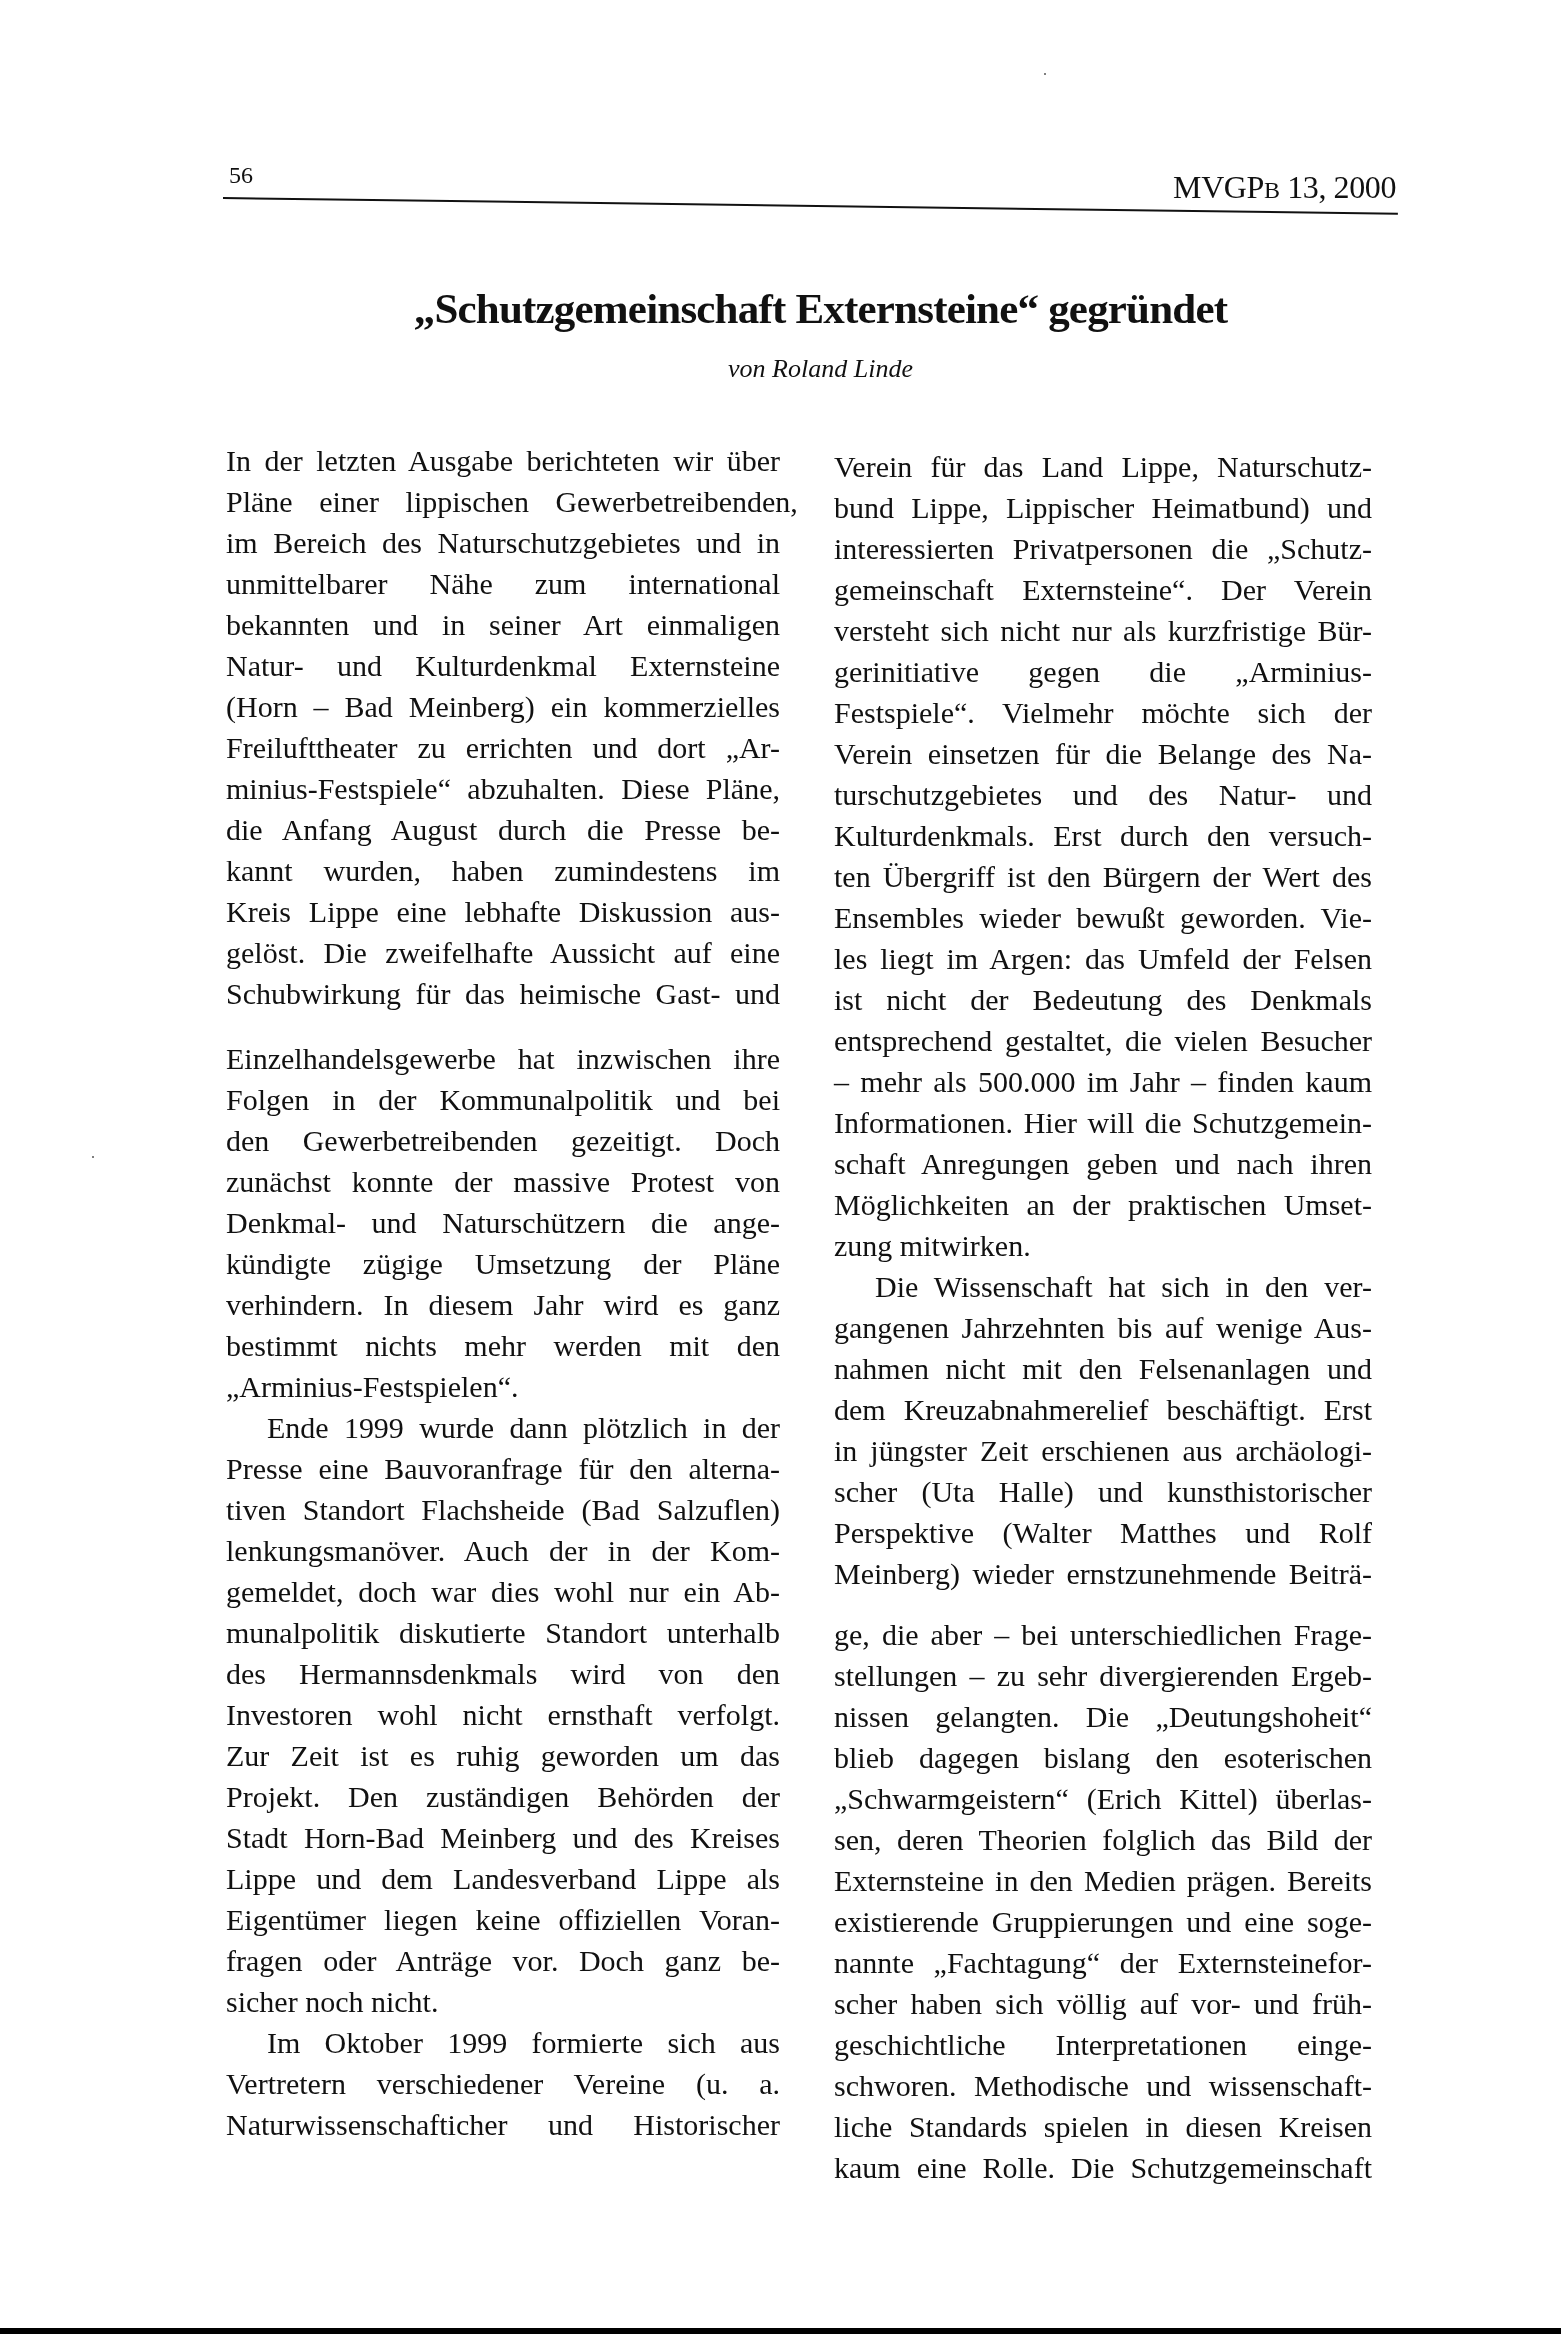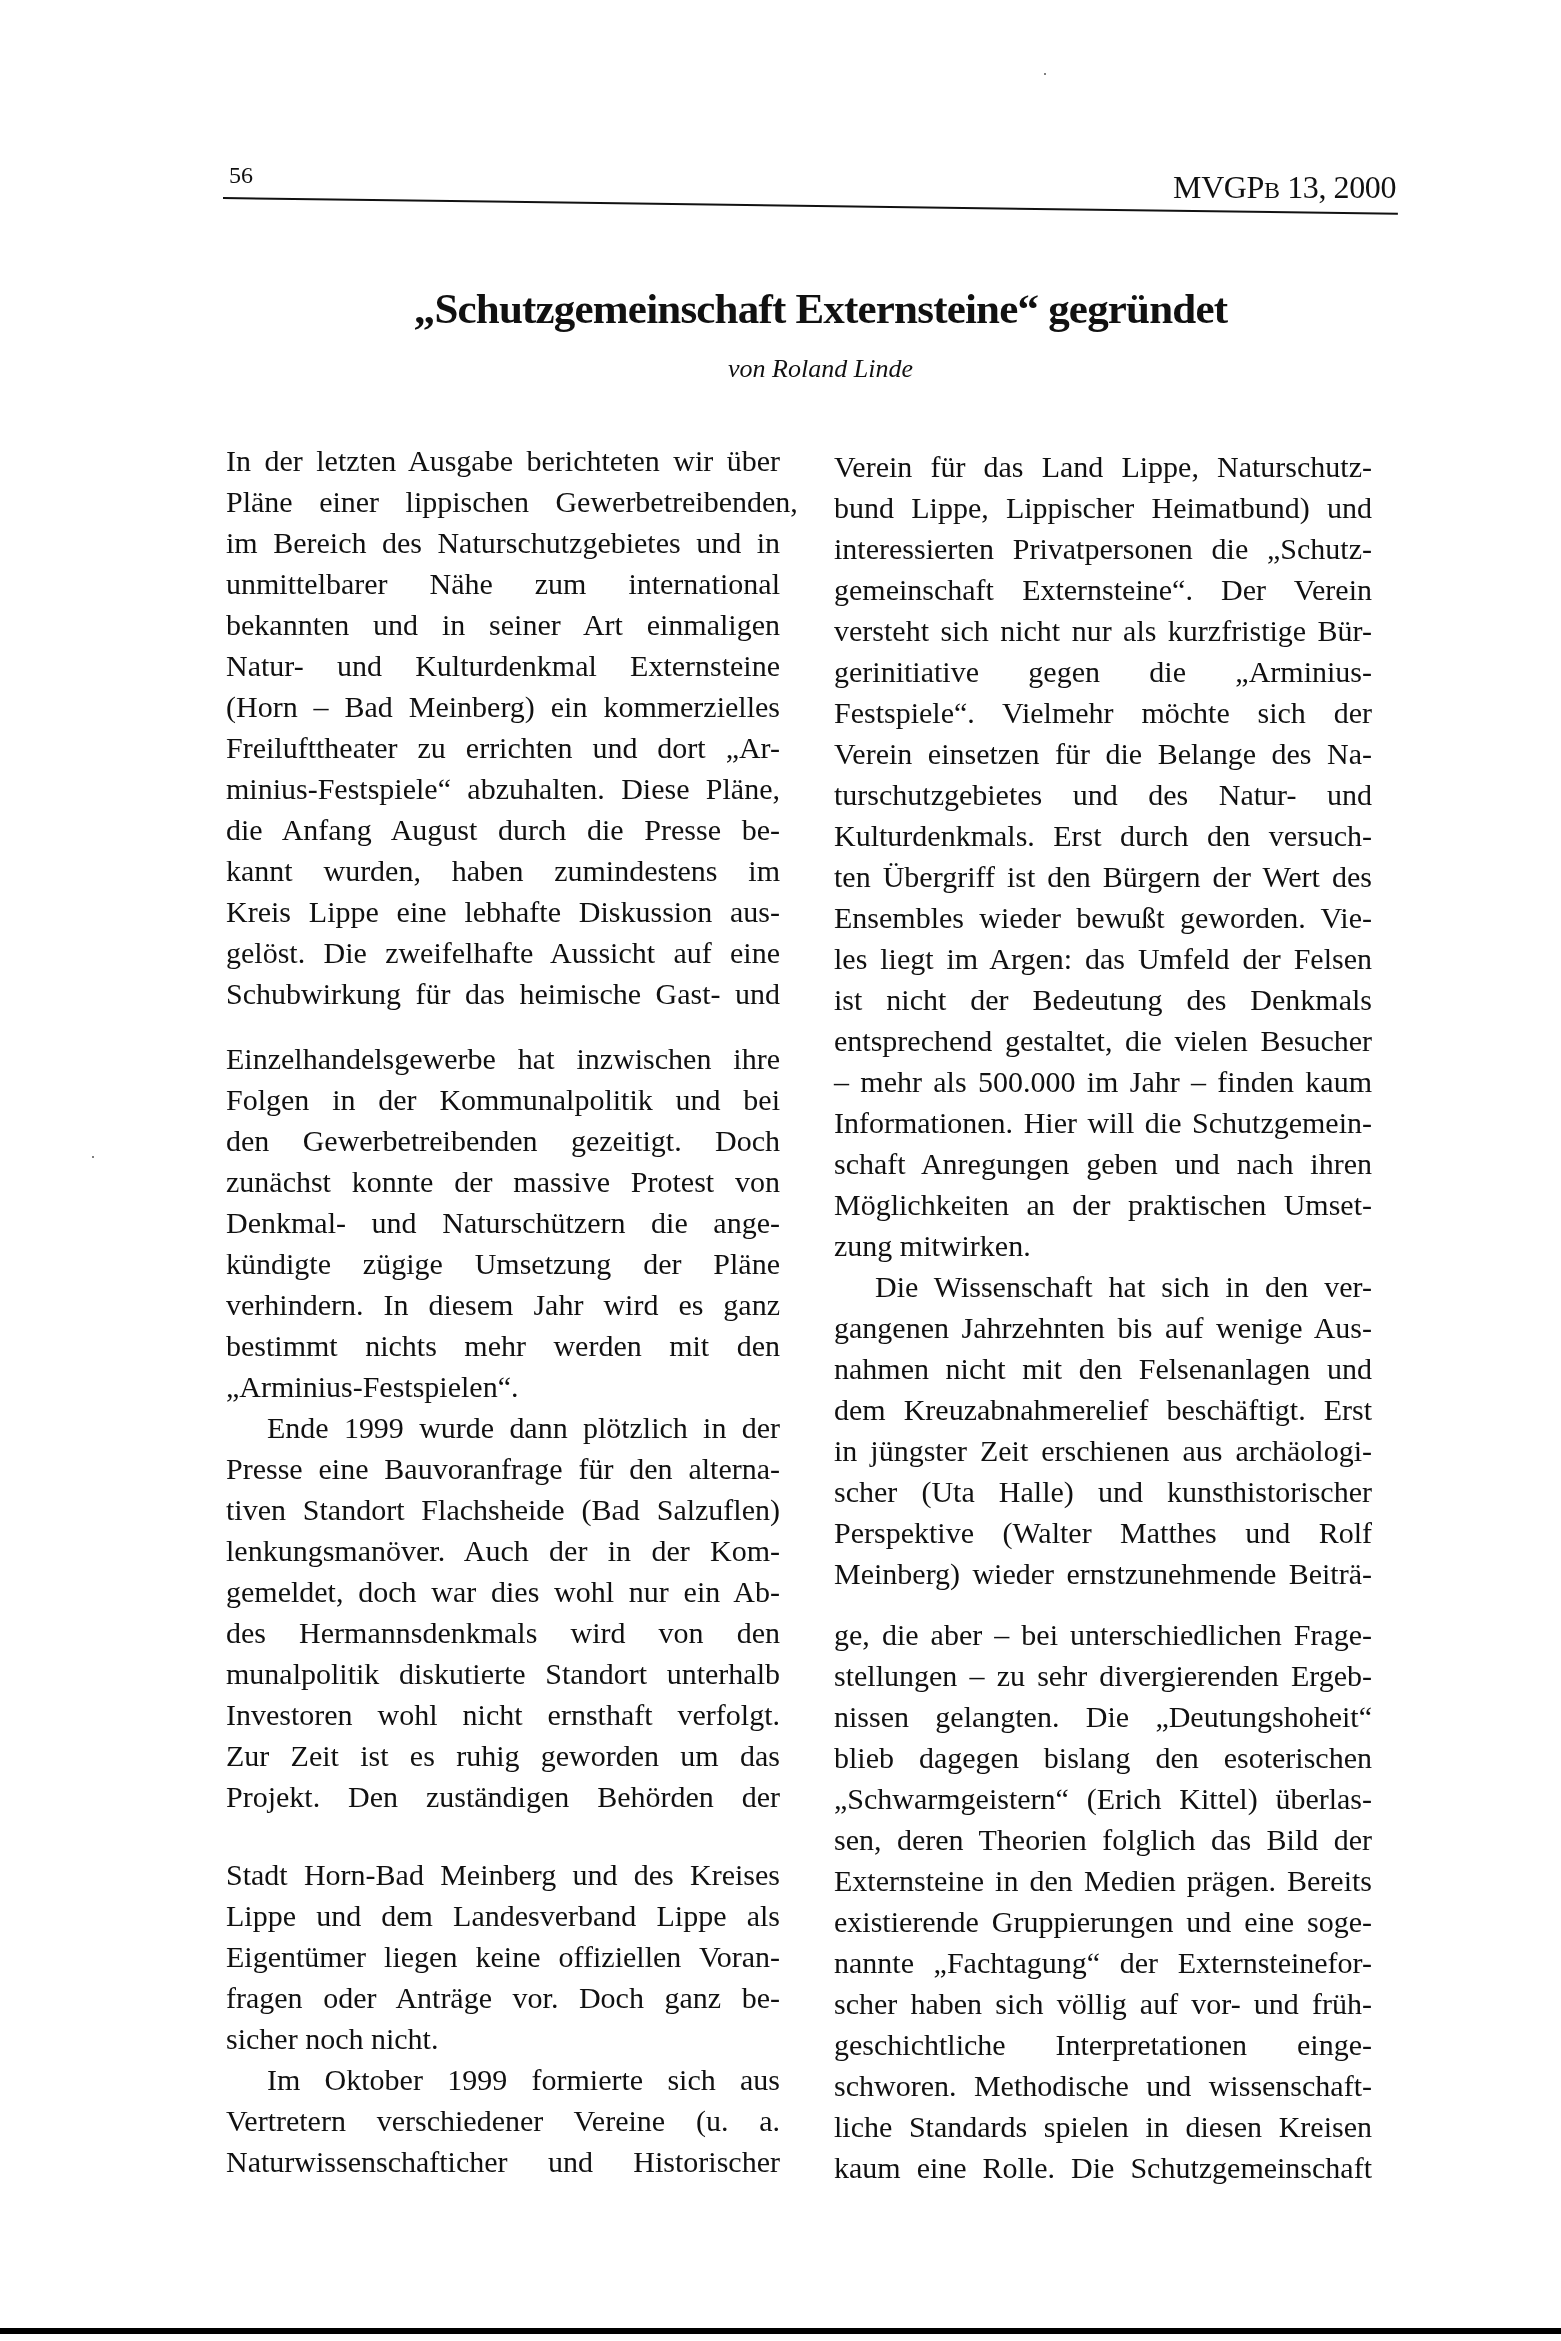--- a/index.html
+++ b/index.html
@@ -142,26 +142,26 @@
     <span class="line" style="white-space: nowrap; display: block; word-spacing: 16.6px;">Denkmal- und Naturschützern die ange-</span>
     <span class="line" style="white-space: nowrap; display: block; word-spacing: 23px;">kündigte zügige Umsetzung der Pläne</span>
     <span class="line" style="white-space: nowrap; display: block; word-spacing: 11.4px;">verhindern. In diesem Jahr wird es ganz</span>
     <span class="line" style="white-space: nowrap; display: block; word-spacing: 19px;">bestimmt nichts mehr werden mit den</span>
     <span class="line last">„Arminius-Festspielen“.</span>
     <span class="line indent" style="white-space: nowrap; display: block; letter-spacing: -0.02px;">Ende 1999 wurde dann plötzlich in der</span>
     <span class="line" style="white-space: nowrap; display: block; word-spacing: 7px;">Presse eine Bauvoranfrage für den alterna-</span>
     <span class="line" style="white-space: nowrap; display: block; word-spacing: 7.7px;">tiven Standort Flachsheide (Bad Salzuflen)</span>
     <span class="line" style="white-space: nowrap; display: block; word-spacing: 11.5px;">lenkungsmanöver. Auch der in der Kom-</span>
     <span class="line" style="white-space: nowrap; display: block; word-spacing: 6.3px;">gemeldet, doch war dies wohl nur ein Ab-</span>
+    <span class="line" style="white-space: nowrap; display: block; word-spacing: 10px;">munalpolitik diskutierte Standort unterhalb</span>
     <span class="line" style="white-space: nowrap; display: block; word-spacing: 24px;">des Hermannsdenkmals wird von den</span>
-    <span class="line" style="white-space: nowrap; display: block; word-spacing: 10px;">munalpolitik diskutierte Standort unterhalb</span>
     <span class="line" style="white-space: nowrap; display: block; word-spacing: 16px;">Investoren wohl nicht ernsthaft verfolgt.</span>
     <span class="line" style="white-space: nowrap; display: block; word-spacing: 13px;">Zur Zeit ist es ruhig geworden um das</span>
     <span class="line" style="white-space: nowrap; display: block; word-spacing: 19px;">Projekt. Den zuständigen Behörden der</span>
-    <span class="line" style="white-space: nowrap; display: block; word-spacing: 7.4px; margin-top: 37px;">Stadt Horn-Bad Meinberg und des Kreises</span>
+    <span class="line" style="white-space: nowrap; display: block; word-spacing: 7.4px;">Stadt Horn-Bad Meinberg und des Kreises</span>
     <span class="line" style="white-space: nowrap; display: block; word-spacing: 11.4px;">Lippe und dem Landesverband Lippe als</span>
     <span class="line" style="white-space: nowrap; display: block; word-spacing: 9px;">Eigentümer liegen keine offiziellen Voran-</span>
     <span class="line" style="white-space: nowrap; display: block; word-spacing: 12px;">fragen oder Anträge vor. Doch ganz be-</span>
     <span class="line last">sicher noch nicht.</span>
     <span class="line indent" style="white-space: nowrap; display: block; word-spacing: 7.4px;">Im Oktober 1999 formierte sich aus</span>
     <span class="line" style="white-space: nowrap; display: block; word-spacing: 22px;">Vertretern verschiedener Vereine (u. a.</span>
     <span class="line" style="white-space: nowrap; display: block; word-spacing: 30px;">Naturwissenschafticher und Historischer</span>
   </div>
 <div class="column col-right">
     <span class="line" style="white-space: nowrap; display: block; word-spacing: 9.5px;">Verein für das Land Lippe, Naturschutz-</span>

